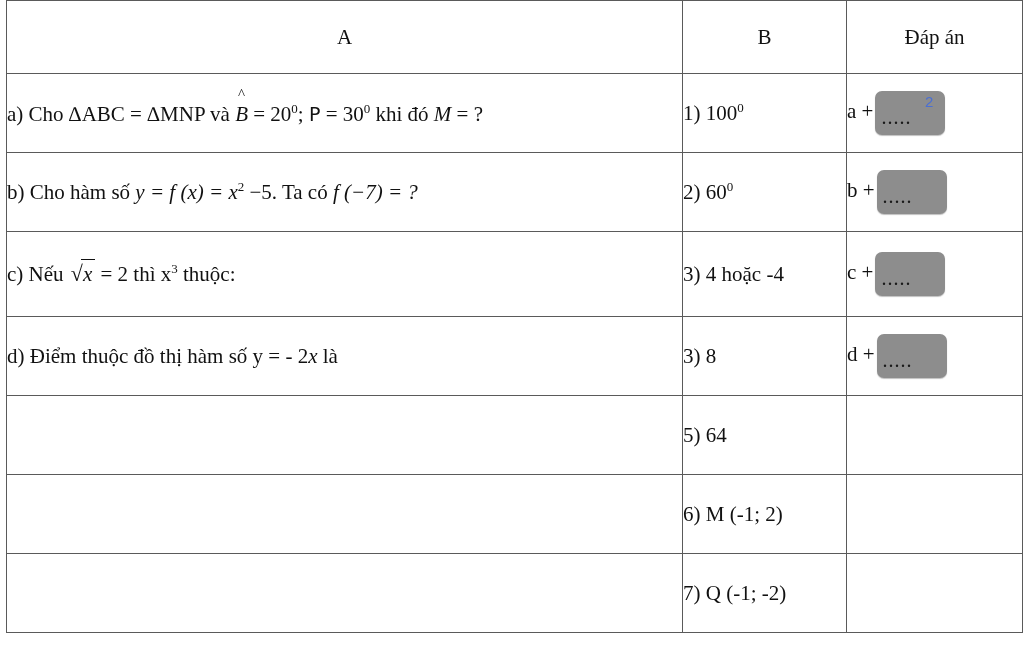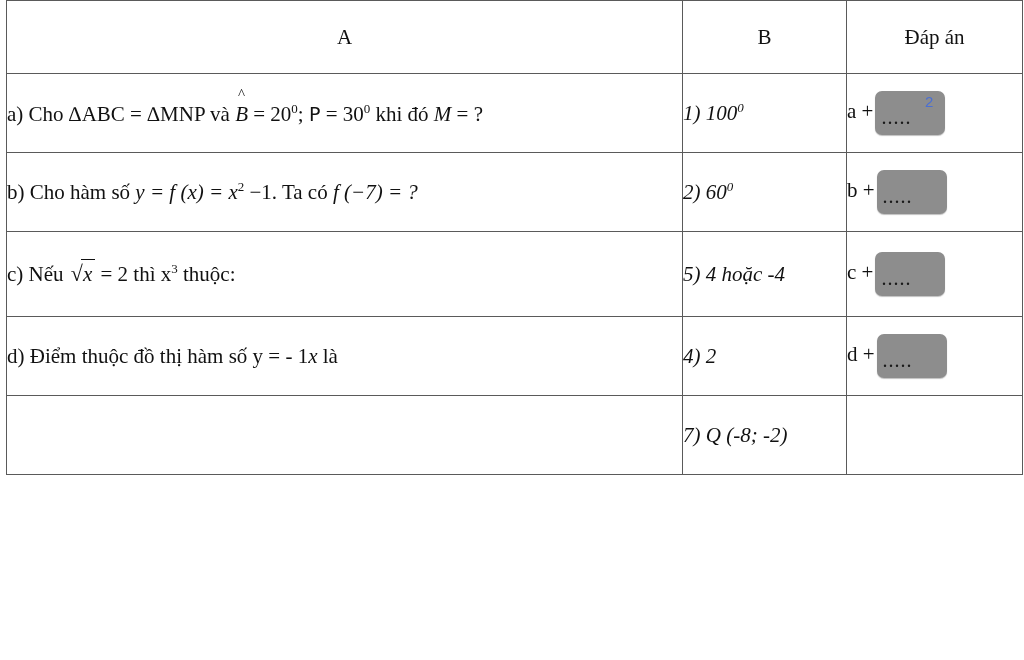--- a/index.html
+++ b/index.html
@@ -47,21 +47,20 @@
     font-size: 21px;
   }
   .cell-a {
     padding: 0 14px 0 12px;
     line-height: 1.35;
     text-align: left;
   }
   .cell-b {
     padding: 0 10px 0 14px;
     text-align: left;
-    font-style: italic;
   }
   .cell-c {
     padding: 0 10px 0 10px;
     text-align: left;
     position: relative;
   }
   .row-tall td { height: 84px; }
 
   
   .it { font-style: italic; }
@@ -152,58 +151,72 @@
         <td class="cell-b">
           <span>1) 100</span><span class="sup">0</span>
         </td>
         <td class="cell-c">
           <span class="prefix">a +</span><span class="blank"><span class="dots">.....</span><span class="mark">2</span></span>
         </td>
       </tr>
 
       <tr>
         <td class="cell-a">
-          <span>b) Cho hàm số  </span><span class="it">y = f (x) = x</span><span class="sup">2</span><span> −1. Ta có </span><span class="it">f (−7) = ?</span>
+          <span>b) Cho hàm số  </span><span class="it">y = f (x) = x</span><span class="sup">2</span><span> −5. Ta có </span><span class="it">f (−7) = ?</span>
         </td>
         <td class="cell-b">
           <span>2)  60</span><span class="sup">0</span>
         </td>
         <td class="cell-c">
           <span class="prefix">b +</span><span class="blank"><span class="dots">.....</span><span class="mark"></span></span>
         </td>
       </tr>
 
       <tr class="row-tall">
         <td class="cell-a">
           <span>c)  Nếu  </span><span class="sqrt"><span class="radical">√</span><span class="radicand">x</span></span><span> = 2  thì x</span><span class="sup">3</span><span> thuộc:</span>
         </td>
         <td class="cell-b">
-          <span>5) 4 hoặc -4</span><span class="sup"></span>
+          <span>3) 4 hoặc -4</span><span class="sup"></span>
         </td>
         <td class="cell-c">
           <span class="prefix">c +</span><span class="blank"><span class="dots">.....</span><span class="mark"></span></span>
         </td>
       </tr>
 
       <tr>
         <td class="cell-a">
-          <span>d) Điểm thuộc đồ thị hàm số y =  - 1</span><span class="it">x</span><span> là</span>
-        </td>
-        <td class="cell-b">
-          <span>4)  2</span><span class="sup"></span>
+          <span>d) Điểm thuộc đồ thị hàm số y =  - 2</span><span class="it">x</span><span> là</span>
+        </td>
+        <td class="cell-b">
+          <span>3)  8</span><span class="sup"></span>
         </td>
         <td class="cell-c">
           <span class="prefix">d +</span><span class="blank"><span class="dots">.....</span><span class="mark"></span></span>
         </td>
       </tr>
 
-
-
       <tr>
         <td class="cell-a empty-cell"></td>
         <td class="cell-b">
-          <span>7) Q (-8; -2)</span>
+          <span>5)  64</span>
+        </td>
+        <td class="cell-c empty-cell"></td>
+      </tr>
+
+      <tr>
+        <td class="cell-a empty-cell"></td>
+        <td class="cell-b">
+          <span>6) M (-1; 2)</span>
+        </td>
+        <td class="cell-c empty-cell"></td>
+      </tr>
+
+      <tr>
+        <td class="cell-a empty-cell"></td>
+        <td class="cell-b">
+          <span>7) Q (-1; -2)</span>
         </td>
         <td class="cell-c empty-cell"></td>
       </tr>
     </tbody>
   </table>
 </div>
 
 </body></html>

